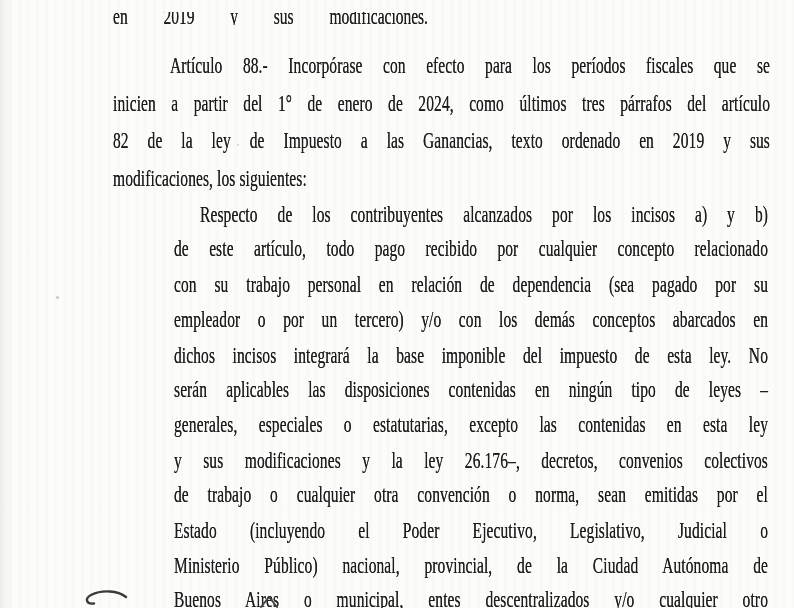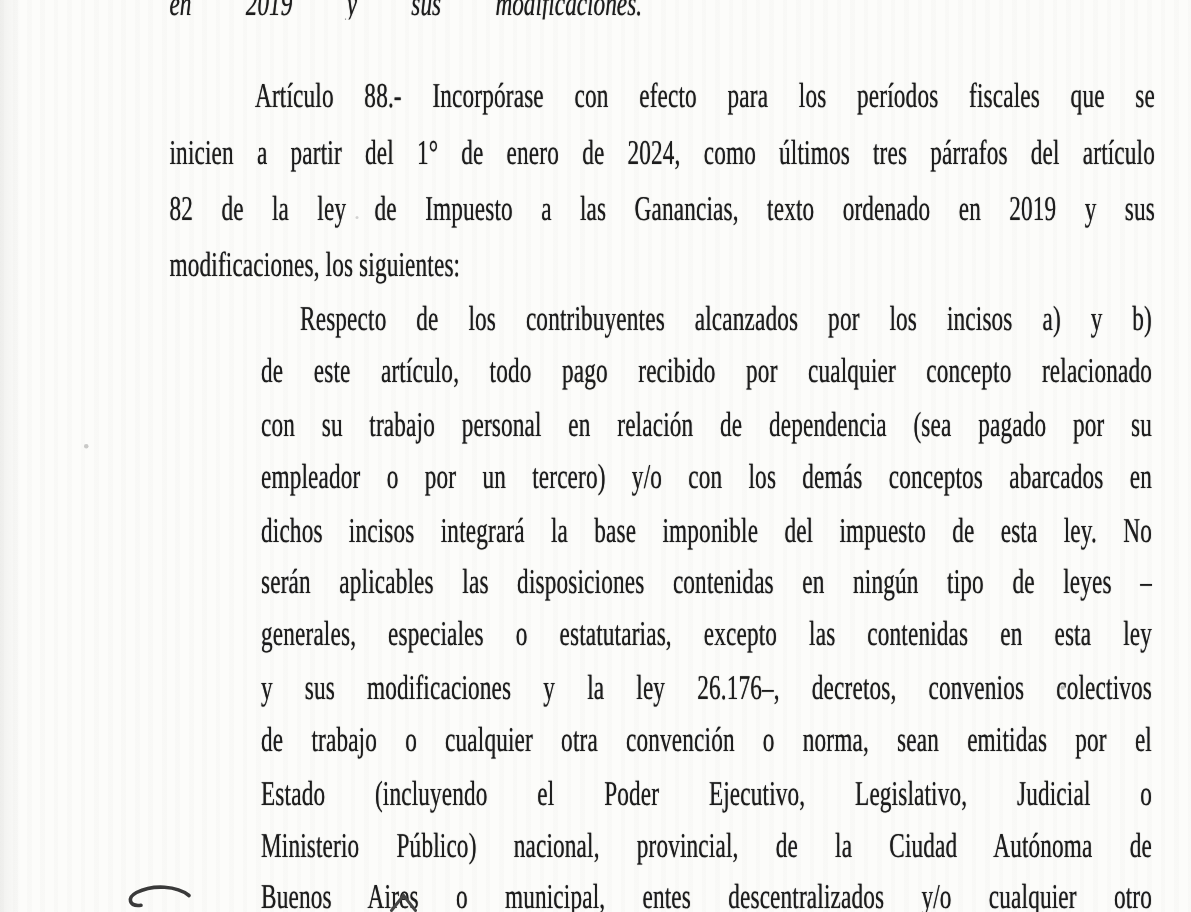--- a/index.html
+++ b/index.html
@@ -51,25 +51,24 @@
   .para-quote {
     left: 174px;
     top: 196px;
     width: 594px;
     line-height: 23.4px;
   }
   .para-quote .line.firstline { padding-left: 26px; box-sizing: border-box; }
   .top-clip {
     position: absolute;
     left: 113px;
-    top: 0;
+    top: 12px;
     width: 340px;
     height: 13px;
     overflow: hidden;
-    font-style: italic;
   }
   .top-clip .inner {
     font-size: 15.5px;
     line-height: 23.4px;
     width: 315px;
     margin-top: -14px;
     text-align: justify;
     text-align-last: justify;
     text-shadow: 0 0 0.5px rgba(20,20,20,0.75);
   }

